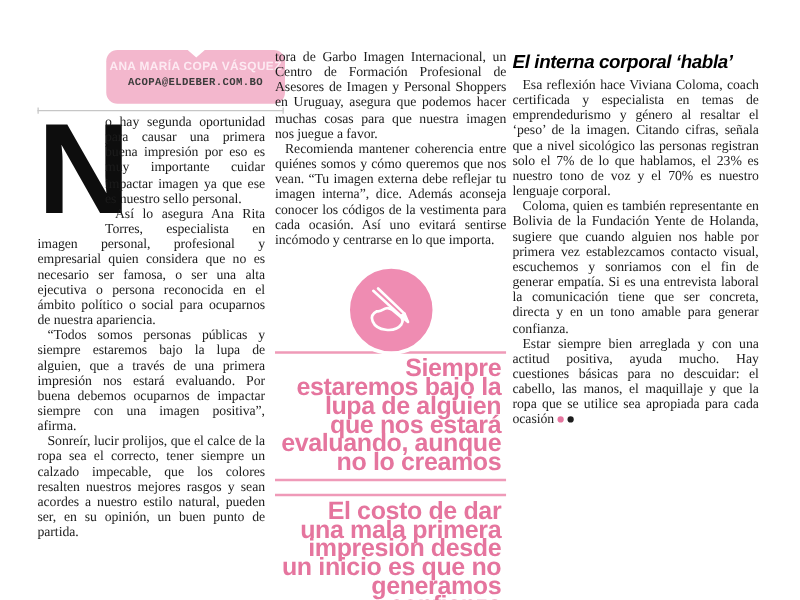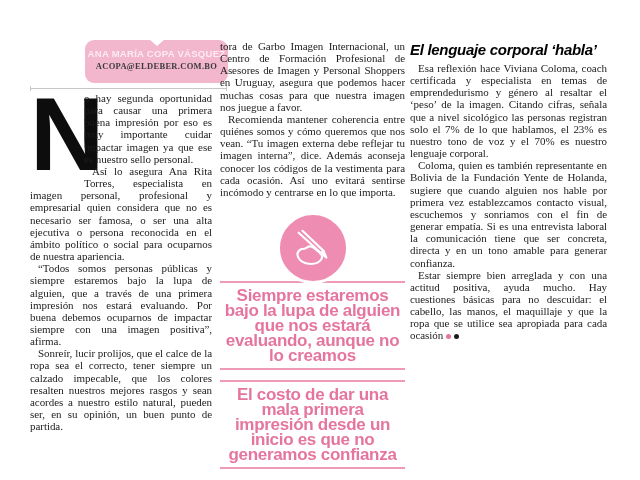--- a/index.html
+++ b/index.html
@@ -29,21 +29,21 @@
     border-left:8px solid transparent;
     border-right:8px solid transparent;
     border-top:7px solid #ffffff;
   }
   .byline-name {
     font-family:"Liberation Sans", sans-serif;
     font-weight:bold; font-size:9.5px; letter-spacing:.3px;
     color:#fdeaf2;
   }
   .byline-email {
-    font-family:Liberation Serif, serif;
+    font-family:Liberation Mono, monospace;
     font-weight:bold; font-size:8.5px; letter-spacing:.3px;
     color:#3b3b3b; margin-top:2px;
   }
   .byline-rule {
     position:absolute; left:30px; top:54px; width:197px; height:6px;
   }
   .byline-rule .line { position:absolute; left:0; right:0; top:2px; height:1px; background:#c6c6c6; }
   .byline-rule .tick-l, .byline-rule .tick-r { position:absolute; top:0; width:1px; height:5px; background:#c6c6c6; }
   .byline-rule .tick-l { left:0; } .byline-rule .tick-r { right:0; }
 
@@ -77,22 +77,22 @@
     width:72px; height:72px; border-radius:50%;
     background:#ef8cb2;
     margin:0 auto -3px auto;
     position:relative; z-index:2;
     border:3px solid #ffffff;
     display:flex; align-items:center; justify-content:center;
   }
   .qrule { height:2px; background:#ef9ab8; position:relative; z-index:1; }
   .quote {
     font-family:"Liberation Sans", sans-serif;
-    font-weight:bold; text-align:center;
-    font-size:17px; line-height:15px;
+    font-weight:bold; text-align:right;
+    font-size:20px; line-height:15px;
     letter-spacing:-0.3px;
     color:#e5759e;
     padding:5px 4px;
   }
   .qgap { height:10px; }
 
   
   .col3 h2 {
     font-family:"Liberation Sans", sans-serif;
     font-weight:bold; font-style:italic;
@@ -147,19 +147,19 @@
       <div class="quote">Siempre estaremos bajo la lupa de alguien que nos estará evaluando, aunque no lo creamos</div>
       <div class="qrule"></div>
       <div class="qgap"></div>
       <div class="qrule"></div>
       <div class="quote">El costo de dar una mala primera impresión desde un inicio es que no generamos confianza</div>
       <div class="qrule"></div>
     </div>
   </div>
 
   <div class="col col3">
-    <h2>El lenguaje corporal ‘habla’</h2>
+    <h2>El interna corporal ‘habla’</h2>
     <p class="indent">Esa reflexión hace Viviana Coloma, coach certificada y especialista en temas de emprendedurismo y género al resaltar el ‘peso’ de la  imagen. Citando cifras, señala que a nivel sicológico las personas registran solo el 7% de lo que hablamos, el 23% es nuestro tono de voz y el 70% es nuestro lenguaje corporal.</p>
     <p class="indent">Coloma, quien es también representante en Bolivia de la Fundación Yente de Holanda, sugiere que cuando alguien nos hable por primera vez establezcamos contacto visual, escuchemos y sonriamos con el fin de generar empatía. Si es una entrevista laboral la comunicación tiene que ser concreta, directa y en un tono amable para generar confianza.</p>
     <p class="indent"><span>Estar siempre bien arreglada y con una actitud positiva, ayuda mucho. Hay cuestiones básicas para no descuidar: el cabello, las manos, el maquillaje y que la ropa que se utilice sea apropiada para cada ocasión</span><span class="end-dot pink"></span><span class="end-dot black"></span></p>
   </div>
 
 </div>
 
 </body></html>

